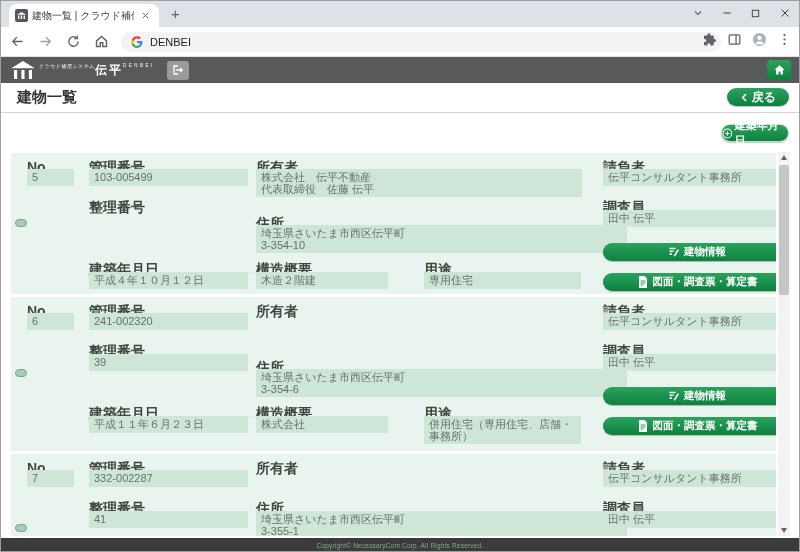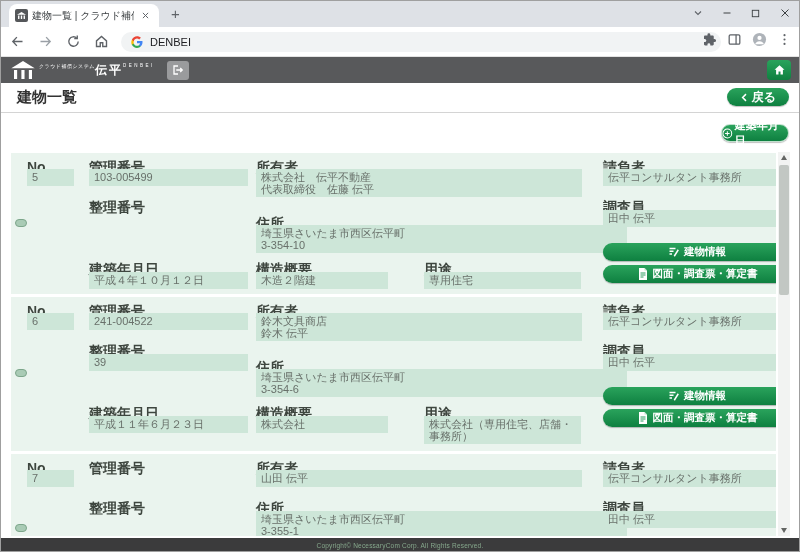--- a/index.html
+++ b/index.html
@@ -65,21 +65,21 @@
   .l-addr{left:245px;top:62px} .v-addr{left:245px;top:72px;width:371px}
   .owner-1l .l-addr{top:46px} .owner-1l .v-addr{top:57px}
   .l-built{left:78px;top:108px} .v-built{left:78px;top:119px;width:159px}
   .l-struct{left:245px;top:108px} .v-struct{left:245px;top:119px;width:132px}
   .l-usage{left:413px;top:108px} .v-usage{left:413px;top:119px;width:157px}
   .l-contractor{left:592px;top:6px} .v-contractor{left:592px;top:16px;width:173px}
   .l-investigator{left:592px;top:46px} .v-investigator{left:592px;top:57px;width:173px}
   .rec-btn { position:absolute; left:592px; width:188px; height:18px; font-size:10.5px; }
   .rec-btn svg { width:12px; height:12px; margin-right:4px; }
   .btn-info { top:90px; }
-  .btn-docs { top:112px; }
+  .btn-docs { top:120px; }
 
   
   .scrollbar { position:absolute; right:9px; top:151px; width:12px; height:384px; background:#f2f3f2; }
   .sb-arrow { position:absolute; left:0; width:12px; height:11px; display:flex; align-items:center; justify-content:center; }
   .sb-up { top:0; } .sb-down { bottom:0; }
   .tri-up { width:0; height:0; border-left:3.5px solid transparent; border-right:3.5px solid transparent; border-bottom:5px solid #636563; }
   .tri-down { width:0; height:0; border-left:3.5px solid transparent; border-right:3.5px solid transparent; border-top:5px solid #636563; }
   .sb-thumb { position:absolute; left:1px; top:13px; width:10px; height:130px; background:#c2c7c3; border-radius:2px; }
 
   
@@ -277,36 +277,34 @@
           </svg>
         <span class="btxt">図面・調査票・算定書</span>
       </div>
     </div>
 
     <div class="record">
       <span class="link-icon"></span>
       <span class="lab l-no">No.</span>
       <div class="val v-no">6</div>
       <span class="lab l-kanri">管理番号</span>
-      <div class="val v-kanri">241-004522</div>
+      <div class="val v-kanri">241-002320</div>
       <span class="lab l-seiri">整理番号</span>
       <div class="val v-seiri">39</div>
       <span class="lab l-owner">所有者</span>
-      <div class="val v-owner">鈴木文具商店
-鈴木 伝平</div>
       <span class="lab l-addr">住所</span>
       <div class="val v-addr">埼玉県さいたま市西区伝平町
 3-354-6</div>
       <div class="row3">
         <span class="lab l-built">建築年月日</span>
         <div class="val v-built">平成１１年６月２３日</div>
         <span class="lab l-struct">構造概要</span>
         <div class="val v-struct">株式会社</div>
         <span class="lab l-usage">用途</span>
-        <div class="val v-usage">株式会社（専用住宅、店舗・事務所）</div>
+        <div class="val v-usage">併用住宅（専用住宅、店舗・事務所）</div>
       </div>
       <span class="lab l-contractor">請負者</span>
       <div class="val v-contractor">伝平コンサルタント事務所</div>
       <span class="lab l-investigator">調査員</span>
       <div class="val v-investigator">田中 伝平</div>
       <div class="green-btn rec-btn btn-info">
         <svg viewBox="0 0 24 24" fill="none" stroke="#fff" stroke-width="2.6">
             <path d="M3 5 H15 M3 10.5 H11 M3 16 H8"></path>
             <path d="M12.5 20.5 L20.5 7.5" stroke-width="3"></path>
           </svg>
@@ -320,23 +318,24 @@
           </svg>
         <span class="btxt">図面・調査票・算定書</span>
       </div>
     </div>
 
     <div class="record owner-1l">
       <span class="link-icon"></span>
       <span class="lab l-no">No.</span>
       <div class="val v-no">7</div>
       <span class="lab l-kanri">管理番号</span>
+      <div class="val v-kanri">332-002287</div>
       <span class="lab l-seiri">整理番号</span>
+      <div class="val v-seiri">41</div>
       <span class="lab l-owner">所有者</span>
-      <div class="val v-owner">山田 伝平</div>
       <span class="lab l-addr">住所</span>
       <div class="val v-addr">埼玉県さいたま市西区伝平町
 3-355-1</div>
 
       <span class="lab l-contractor">請負者</span>
       <div class="val v-contractor">伝平コンサルタント事務所</div>
       <span class="lab l-investigator">調査員</span>
       <div class="val v-investigator">田中 伝平</div>
 
     </div>

